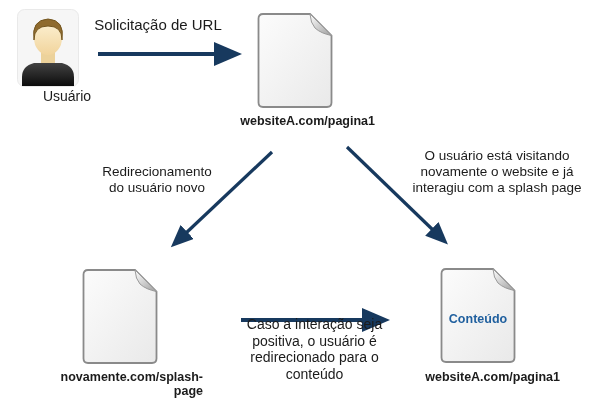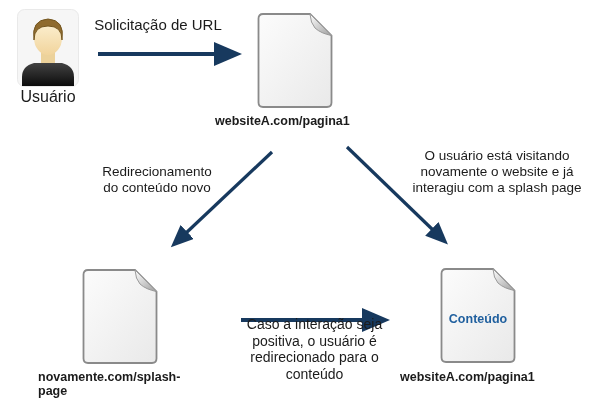--- a/index.html
+++ b/index.html
@@ -6,25 +6,25 @@
   .stage{
     position:relative;width:600px;height:400px;background:#ffffff;overflow:hidden;
     font-family:"Liberation Sans",sans-serif;color:var(--text,#1b1b1b);
   }
   .abs{position:absolute;}
   .lbl{
     font-weight:normal;text-align:center;line-height:1.18;
     white-space:pre-line;color:var(--text,#1b1b1b);
   }
   .lbl-request{left:78px;top:16px;width:160px;font-size:15px;}
-  .lbl-user{left:1px;top:88px;width:94px;font-size:16px;}
+  .lbl-user{left:20px;top:88px;width:94px;font-size:14px;}
   .lbl-redirect{left:78px;top:164px;width:158px;font-size:13.5px;}
   .lbl-returning{left:390px;top:148px;width:214px;font-size:13.5px;}
   .lbl-positive{left:222px;top:316px;width:185px;font-size:14px;}
-  .doc-url{font-weight:bold;text-align:left;font-size:12.5px;color:var(--text,#1b1b1b);}
+  .doc-url{font-weight:bold;text-align:right;font-size:12.5px;color:var(--text,#1b1b1b);}
   .url-entry{left:215px;top:114px;width:160px;}
   .url-splash{left:38px;top:370px;width:165px;}
   .url-content{left:400px;top:370px;width:160px;}
   .doc{width:76px;height:97px;}
   .doc-entry{left:257px;top:12px;}
   .doc-splash{left:82px;top:268px;}
   .doc-content{left:440px;top:267px;}
   .doc svg{display:block;width:100%;height:100%;}
   .doc-title{
     position:absolute;left:0;top:45px;width:100%;text-align:center;
@@ -73,21 +73,21 @@
     <rect x="0.5" y="0.5" width="61" height="77" rx="7" fill="#f6f6f6" stroke="#e9e9e9"></rect>
     <rect x="24" y="40" width="14" height="17" fill="#ecd29b"></rect>
     <ellipse cx="31" cy="29" rx="14" ry="17" fill="url(#g-face)"></ellipse>
     <path d="M17,31 Q14,11 31,10 Q48,11 45,31 Q45,17 31,17 Q17,17 17,31 Z" fill="#8f6b2e" stroke="#74561f" stroke-width="1"></path>
     <path d="M5,77 L5,68 Q5,57 17,54 L45,54 Q57,57 57,68 L57,77 Z" fill="url(#g-shirt)"></path>
   </svg>
   <div class="abs lbl lbl-user">Usuário</div>
 
   <div class="abs lbl lbl-request">Solicitação de URL</div>
   <div class="abs lbl lbl-redirect">Redirecionamento
-do conteúdo novo</div>
+do usuário novo</div>
   <div class="abs lbl lbl-returning">O usuário está visitando
 novamente o website e já
 interagiu com a splash page</div>
   <div class="abs lbl lbl-positive">Caso a interação seja
 positiva, o usuário é
 redirecionado para o
 conteúdo</div>
 
   <div class="abs doc doc-entry">
     <svg viewBox="0 0 76 96">

